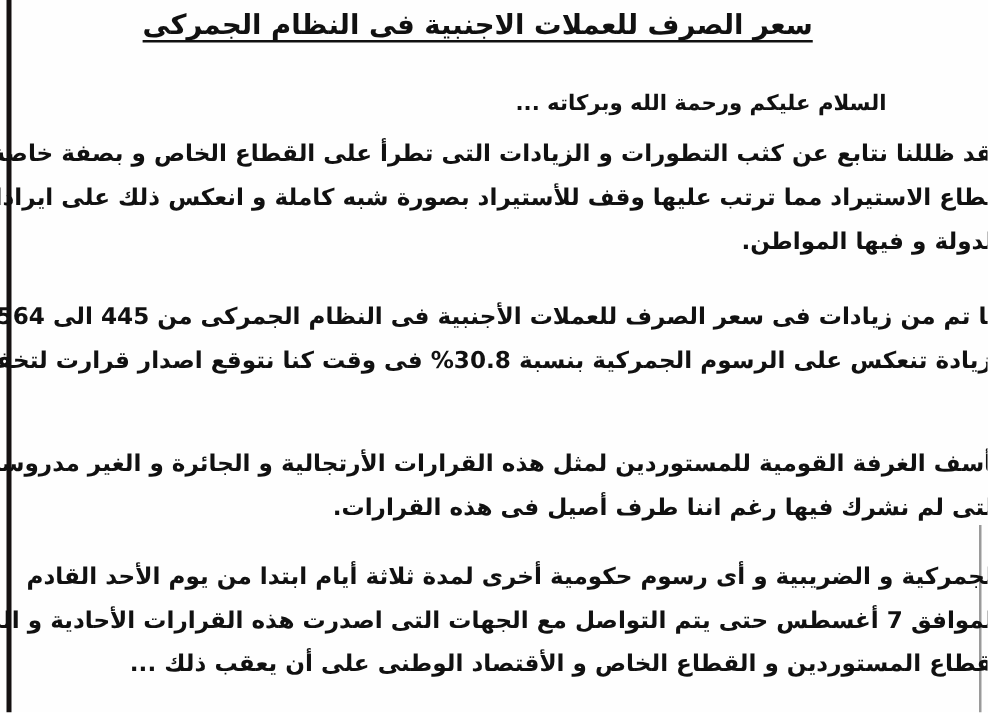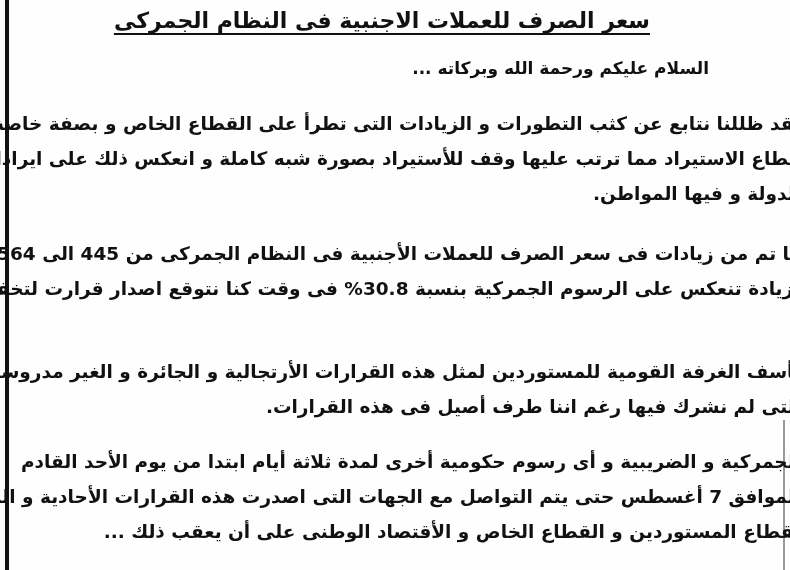--- a/index.html
+++ b/index.html
@@ -46,21 +46,21 @@
       font-size: 22px;
       font-weight: bold;
       text-decoration: underline;
       text-underline-offset: 5px;
       text-decoration-thickness: 2px;
       direction: rtl;
       white-space: nowrap;
     }
     .greeting {
       position: absolute;
-      top: 58px;
+      top: 73px;
       right: 120px;
       font-size: 17px;
       font-weight: bold;
       direction: rtl;
       white-space: nowrap;
     }
     .para {
       position: absolute;
       right: 28px;
       width: 720px;

